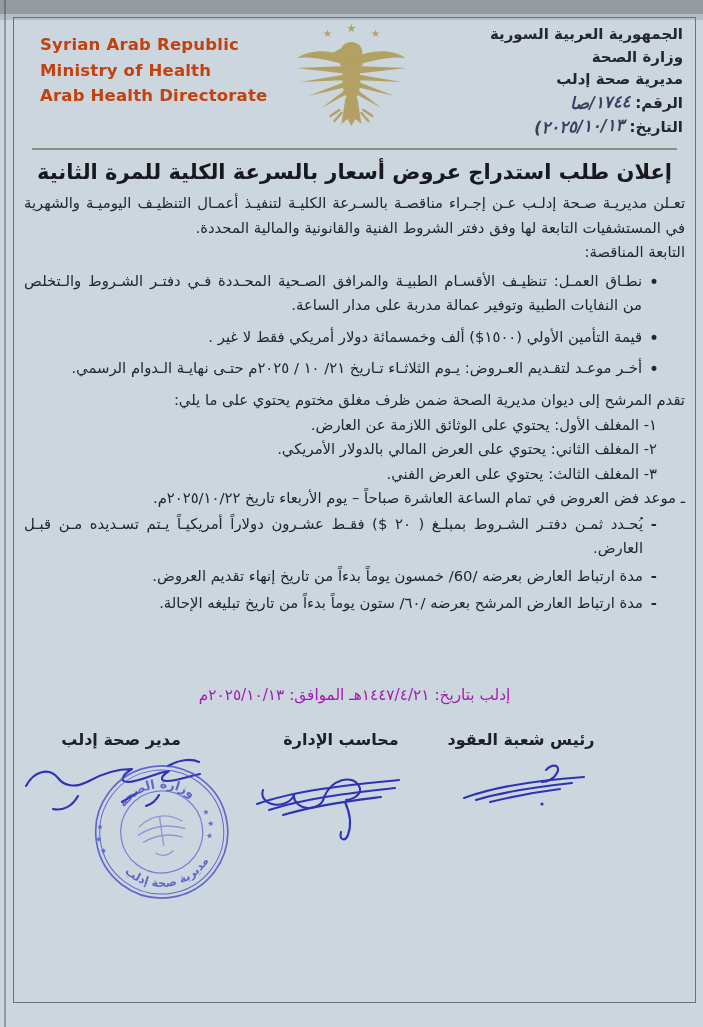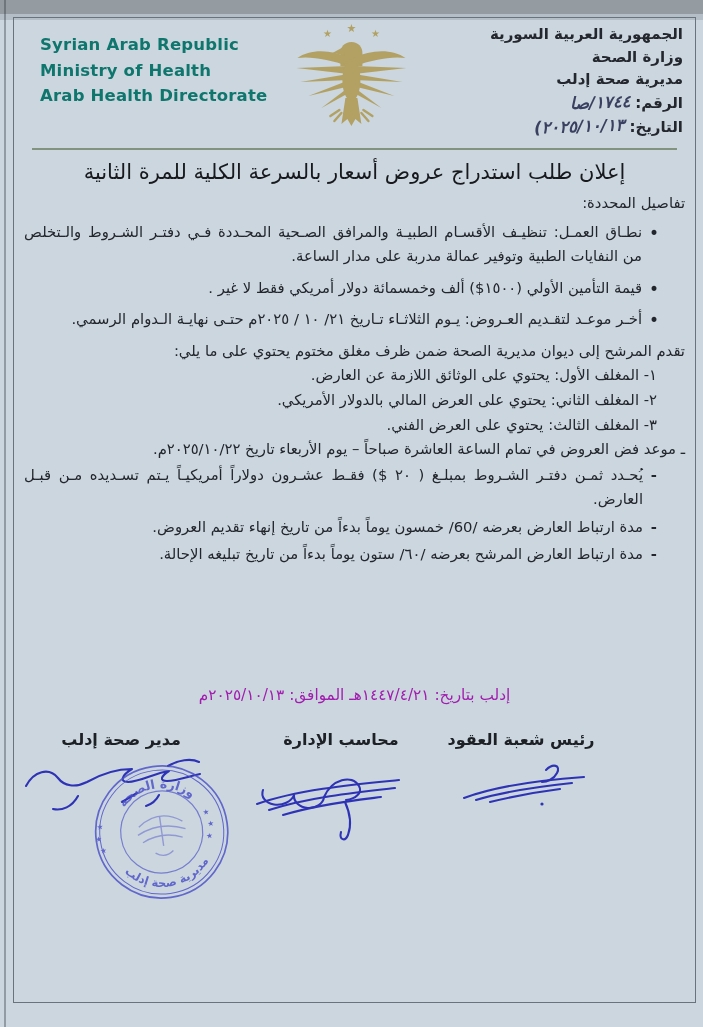--- a/index.html
+++ b/index.html
@@ -12,29 +12,29 @@
   .scan-strip2{position:absolute;top:14px;left:0;right:0;height:6px;background:#b3bec7;}
   .edge-line{position:absolute;left:4px;top:0;width:2px;height:100%;background:rgba(52,58,66,.38);}
   .doc{
     position:absolute;left:13px;top:17px;width:683px;height:986px;
     border:1.6px solid #68737e;box-sizing:border-box;
     padding:0 10px;direction:rtl;
   }
   
   .hdr{position:relative;height:130px;}
   .hdr-en{position:absolute;left:16px;top:14px;direction:ltr;text-align:left;
-    font-weight:bold;font-size:16.5px;line-height:1.55;color:#0f766e;letter-spacing:.2px;}
+    font-weight:bold;font-size:16.5px;line-height:1.55;color:#c2410c;letter-spacing:.2px;}
   .hdr-ar{position:absolute;right:2px;top:5px;text-align:right;font-size:15px;
     font-weight:bold;line-height:1.5;color:#24272e;}
   .hand{font-style:italic;color:#3a4160;font-size:16.5px;display:inline-block;
     transform:rotate(-2deg);font-weight:600;letter-spacing:1px;}
   .emblem{position:absolute;left:50%;top:4px;transform:translateX(-53%);}
   .sep{border:0;border-top:2px solid #83947e;margin:0 8px;}
   
-  .title{text-align:center;font-size:21px;font-weight:normal;margin:10px 0 7px;color:#17191d;}
+  .title{text-align:center;font-size:21px;font-weight:bold;margin:10px 0 7px;color:#17191d;}
   .body-text{font-size:14.8px;line-height:1.66;}
   .body-text p{margin:0;}
   .intro{text-align:justify;}
   .details-label{margin-top:2px;}
   ul.bullets{list-style:none;margin:4px 26px 0 0;padding:0;}
   ul.bullets li{position:relative;padding-right:17px;margin-bottom:7px;text-align:justify;}
   ul.bullets li::before{content:"\2022";position:absolute;right:0;top:-1px;font-size:17px;}
   .envelopes{margin-right:28px;}
   ul.dashes{list-style:none;margin:1px 28px 17px 0;padding:0;}
   ul.dashes li{position:relative;padding-right:14px;margin-bottom:3px;text-align:justify;}
@@ -109,21 +109,22 @@
           <span class="hand">٢٠٢٥/١٠/١٣)</span>
         </div>
       </div>
     </div>
 
     <hr class="sep">
 
     <div class="title">إعلان طلب استدراج عروض أسعار بالسرعة الكلية للمرة الثانية</div>
 
     <div class="body-text">
-      <p class="details-label">تفاصيل المحددة:</p>
+      <p class="intro">تعـلن مديريـة صـحة إدلـب عـن إجـراء مناقصـة بالسـرعة الكليـة لتنفيـذ أعمـال التنظيـف اليوميـة والشهرية في المستشفيات التابعة لها وفق دفتر الشروط الفنية والقانونية والمالية المحددة.</p>
+      <p class="details-label">التابعة المناقصة:</p>
 
       <ul class="bullets">
         <li>نطـاق العمـل: تنظيـف الأقسـام الطبيـة والمرافق الصـحية المحـددة فـي دفتـر الشـروط والـتخلص من النفايات الطبية وتوفير عمالة مدربة على مدار الساعة.</li>
         <li>قيمة التأمين الأولي (١٥٠٠$) ألف وخمسمائة دولار أمريكي فقط لا غير .</li>
         <li>أخـر موعـد لتقـديم العـروض: يـوم الثلاثـاء تـاريخ ٢١/ ١٠ / ٢٠٢٥م حتـى نهايـة الـدوام الرسمي.</li>
       </ul>
 
       <p>تقدم المرشح إلى ديوان مديرية الصحة ضمن ظرف مغلق مختوم يحتوي على ما يلي:</p>
 
       <div class="envelopes">

